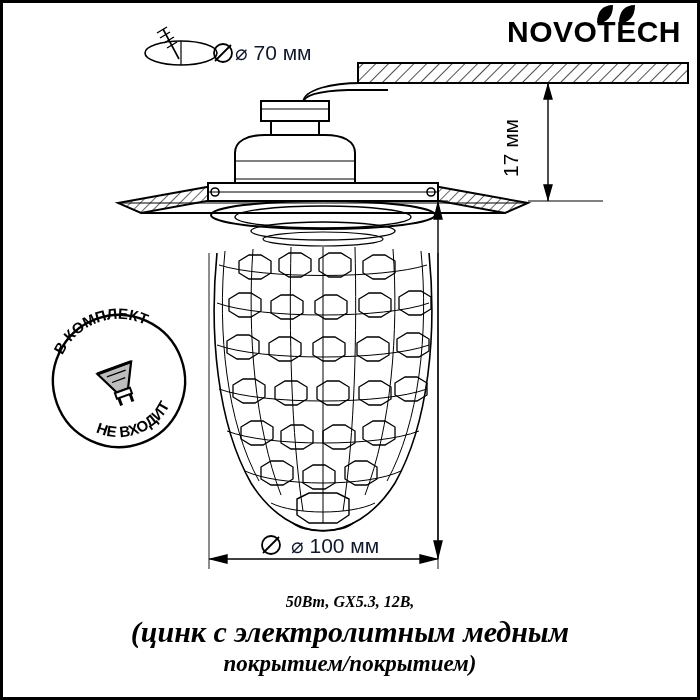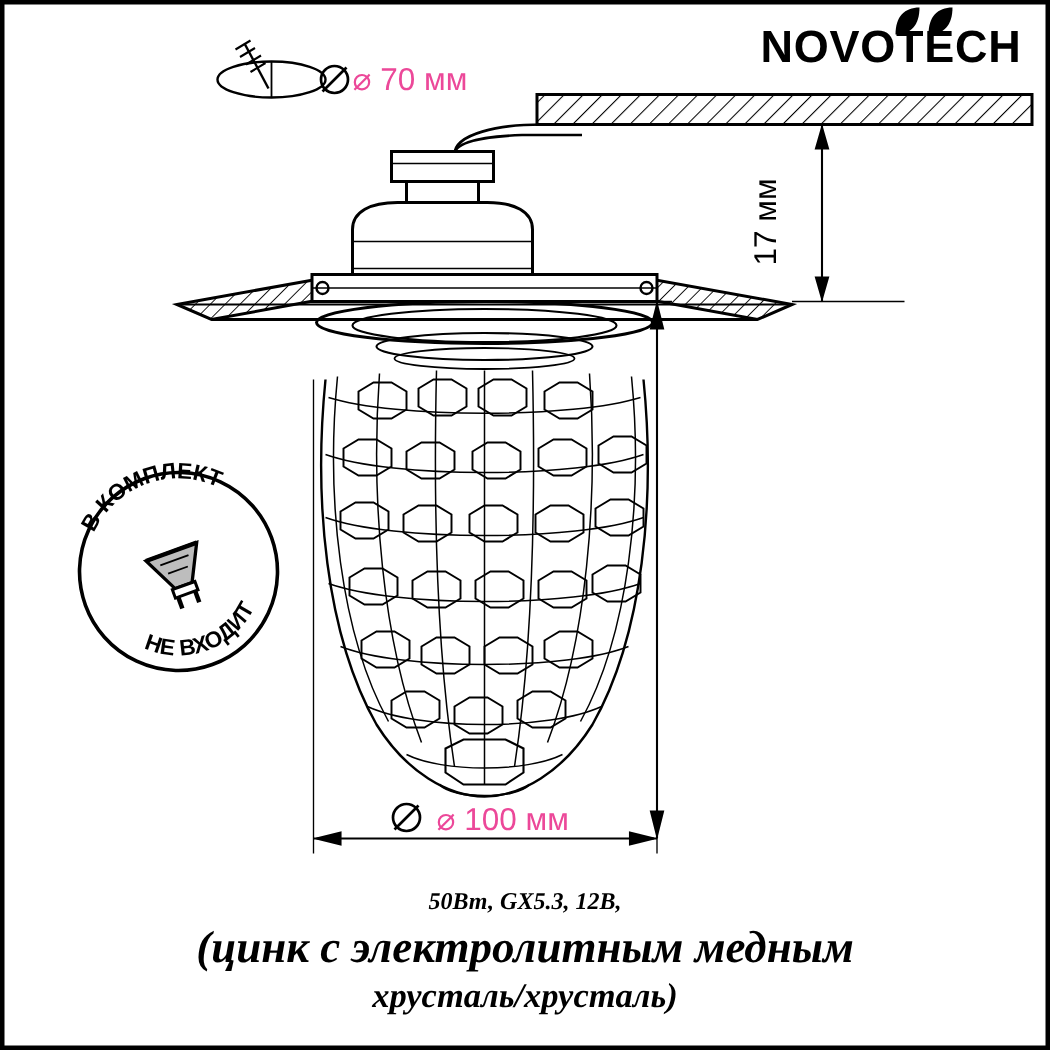--- a/index.html
+++ b/index.html
@@ -39,21 +39,21 @@
   #brand-leaves {
     position: absolute;
     top: -14px;
     left: 86px;
   }
 
   
   .dim-label {
     font-family: "Liberation Sans", sans-serif;
     font-size: 21px;
-    color: #ec4899;
+    color: #0f172a;
     white-space: nowrap;
   }
   #dim-top-label { top: 38px; left: 232px; }
   #dim-h-label   { top: 361px; left: 452px; }
   #dim-bottom-label { top: 531px; left: 288px; }
 
   #dim-side-label {
     top: 100px;
     left: 495px;
     width: 26px;
@@ -312,16 +312,16 @@
         <line x1="86" y1="96" x2="86" y2="104" stroke-width="3"></line>
         <line x1="70" y1="72" x2="90" y2="72" stroke-width="1.2"></line>
         <line x1="73" y1="79" x2="87" y2="79" stroke-width="1.2"></line>
       </g>
     </g>
   </svg>
 
   <div class="abs" id="caption">
     <div class="line1">50Вт, GX5.3, 12В,</div>
     <div class="line2">(цинк с электролитным медным</div>
-    <div class="line3">хрусталь/хрусталь)</div>
+    <div class="line3">покрытием/покрытием)</div>
   </div>
 
 </div>
 
 </body></html>

